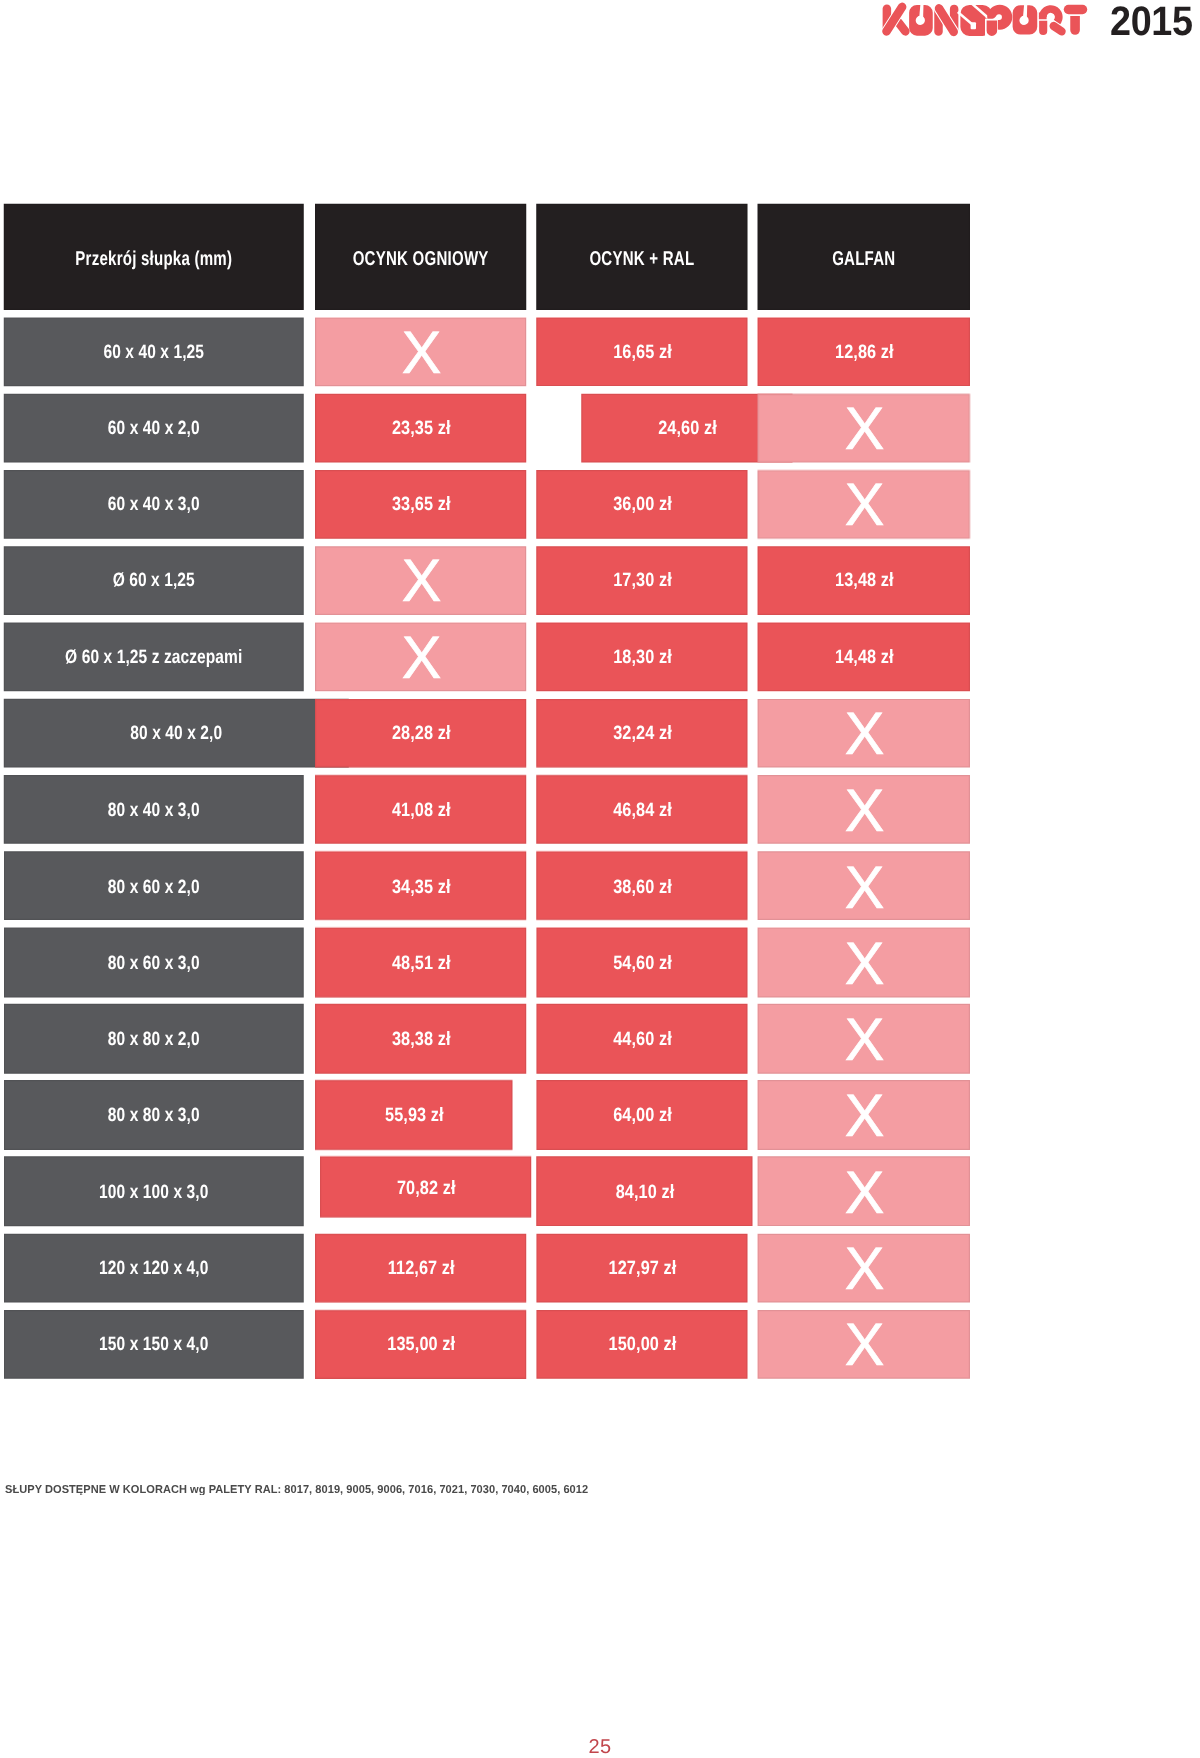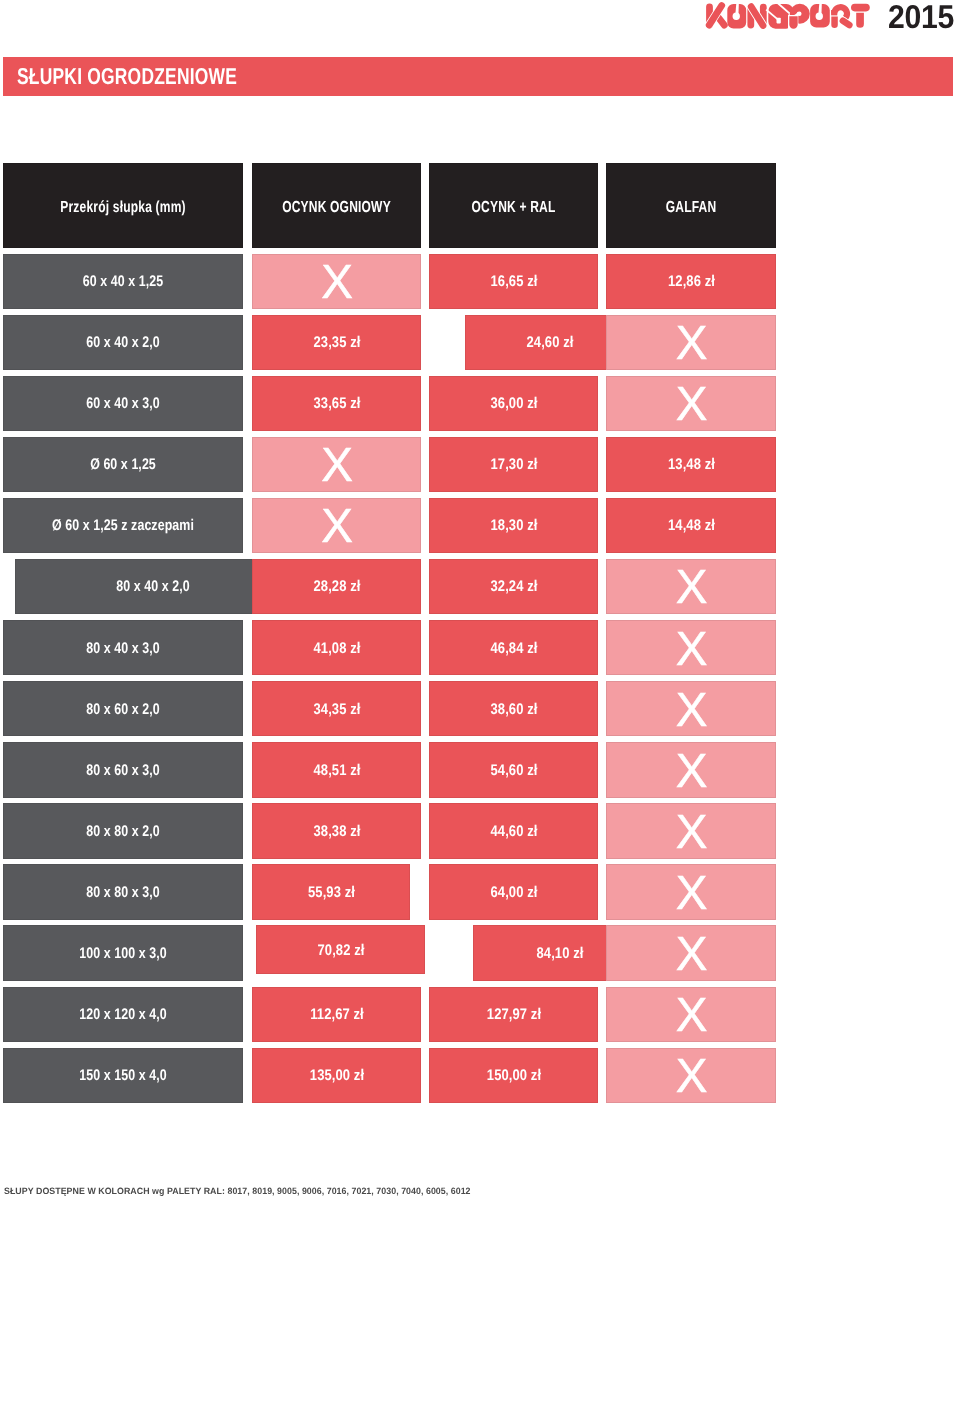--- a/index.html
+++ b/index.html
@@ -146,23 +146,20 @@
 
 <g>
  <rect x="146.0" y="3.8" width="18.8" height="7.6" rx="3.8" fill="#ea5458"></rect>
  <path fill="#ea5458" d="M 151.2 12.8 L 158.9 12.8 L 158.9 24.0 A 3.85 3.85 0 0 1 151.2 24.0 Z"></path>
 </g>
 </svg>
 </div>
     <div class="year">2015</div>
   </div>
 
-  <div class="title-bar">
-    <div class="txt">SŁUPKI OGRODZENIOWE</div>
-  </div>
 
   <div class="table" id="table">
       <div class="cell hd" style="left: 3px; top: 163px; width: 240px; height: 85px;">
         <div class="t">Przekrój słupka (mm)</div>
       </div>
       <div class="cell hd" style="left: 252px; top: 163px; width: 169px; height: 85px; padding-left: 12px;">
         <div class="t">OCYNK OGNIOWY</div>
       </div>
       <div class="cell hd" style="left: 429px; top: 163px; width: 169px; height: 85px;">
         <div class="t">OCYNK + RAL</div>
@@ -223,21 +220,21 @@
       </div>
       <div class="cell na" style="left: 252px; top: 497.98px; width: 169px; height: 55.3px;">
         <div class="t">X</div>
       </div>
       <div class="cell price" style="left: 429px; top: 497.98px; width: 169px; height: 55.3px;">
         <div class="t">18,30 zł</div>
       </div>
       <div class="cell price" style="left: 606px; top: 497.98px; width: 170px; height: 55.3px;">
         <div class="t">14,48 zł</div>
       </div>
-      <div class="cell spec" style="left: 3px; top: 559.05px; width: 276px; height: 55.3px; margin-left: 12px;">
+      <div class="cell spec" style="left: 3px; top: 559.05px; width: 276px; height: 55.3px;">
         <div class="t">80 x 40 x 2,0</div>
       </div>
       <div class="cell price" style="left: 252px; top: 559.05px; width: 169px; height: 55.3px;">
         <div class="t">28,28 zł</div>
       </div>
       <div class="cell price" style="left: 429px; top: 559.05px; width: 169px; height: 55.3px;">
         <div class="t">32,24 zł</div>
       </div>
       <div class="cell na" style="left: 606px; top: 559.05px; width: 170px; height: 55.3px;">
         <div class="t">X</div>
@@ -301,21 +298,21 @@
       </div>
       <div class="cell na" style="left: 606px; top: 864.4px; width: 170px; height: 55.3px;">
         <div class="t">X</div>
       </div>
       <div class="cell spec" style="left: 3px; top: 925.47px; width: 240px; height: 55.3px;">
         <div class="t">100 x 100 x 3,0</div>
       </div>
       <div class="cell price" style="left: 256px; top: 925.47px; width: 169px; height: 49px;">
         <div class="t">70,82 zł</div>
       </div>
-      <div class="cell price" style="left: 429px; top: 925.47px; width: 173px; height: 55.3px; margin-left: 44px;">
+      <div class="cell price" style="left: 429px; top: 925.47px; width: 173px; height: 55.3px;">
         <div class="t">84,10 zł</div>
       </div>
       <div class="cell na" style="left: 606px; top: 925.47px; width: 170px; height: 55.3px;">
         <div class="t">X</div>
       </div>
       <div class="cell spec" style="left: 3px; top: 986.54px; width: 240px; height: 55.3px; padding-left: 20px;">
         <div class="t">120 x 120 x 4,0</div>
       </div>
       <div class="cell price" style="left: 252px; top: 986.54px; width: 169px; height: 55.3px;">
         <div class="t">112,67 zł</div>
@@ -334,13 +331,14 @@
       </div>
       <div class="cell price" style="left: 429px; top: 1047.61px; width: 169px; height: 55.3px;">
         <div class="t">150,00 zł</div>
       </div>
       <div class="cell na" style="left: 606px; top: 1047.61px; width: 170px; height: 55.3px;">
         <div class="t">X</div>
       </div>
     </div>
 
   <div class="note">SŁUPY DOSTĘPNE W KOLORACH wg PALETY RAL: 8017, 8019, 9005, 9006, 7016, 7021, 7030, 7040, 6005, 6012</div>
+  <div class="pageno">25</div>
 </div>
 
 </body></html>

